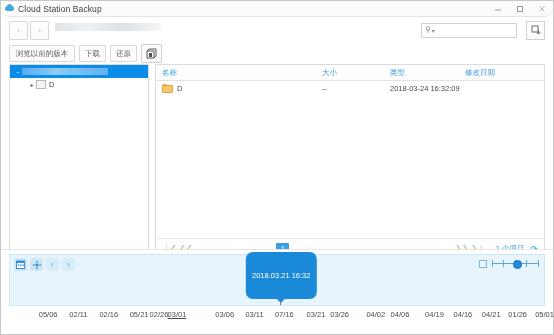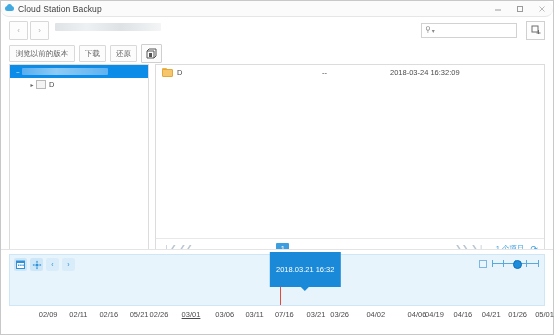--- a/index.html
+++ b/index.html
@@ -110,22 +110,22 @@
   .tl-btn.flat{background:#d8ecfa;}
   .tl-zoom{position:absolute;right:5px;top:4px;display:flex;align-items:center;gap:5px;}
   .zsq{width:6px;height:6px;border:1px solid #7bb8e2;background:#eaf5fd;}
   .zslider{position:relative;width:47px;height:9px;}
   .zline{position:absolute;left:0;right:0;top:4px;height:1px;background:#5aa9dd;}
   .ztick{position:absolute;top:1px;width:1px;height:7px;background:#5aa9dd;}
   .zhandle{position:absolute;left:21px;top:1px;width:7px;height:7px;border-radius:50%;
            background:#1b8ddc;border:1px solid #0d6fb5;}
   .tl-marker{position:absolute;top:0;bottom:0;width:1px;background:#e8453c;}
   .tl-tip{position:absolute;top:2px;transform:translateX(-50%);
-          background:#1a8ad8;color:#fff;font-size:7.5px;border-radius:0;
-          padding:13px 6px;white-space:nowrap;margin-left:24px;}
+          background:#1a8ad8;color:#fff;font-size:7.5px;border-radius:7px;
+          padding:19px 6px;white-space:nowrap;}
   .tl-tip:after{content:"";position:absolute;left:50%;bottom:-4px;margin-left:-4px;
           border-left:4px solid transparent;border-right:4px solid transparent;
           border-top:4px solid #1a8ad8;}
   .tl-axis{position:absolute;left:8px;right:8px;top:60px;height:14px;}
   .tl-lab{position:absolute;transform:translateX(-50%);font-size:7.5px;color:#4a4a4a;
           white-space:nowrap;}
 </style>
 </head>
 <body>
 
@@ -198,20 +198,26 @@
         <span class="tree-redact"></span>
       </div>
       <div class="tree-row tree-child">
         <span class="tw dark">▸</span>
         <span class="tfolder"></span>
         <span class="tree-label">D</span>
       </div>
     </div>
 
     <div class="listpane">
+      <div class="lhead">
+        <div class="c c0">名称</div>
+        <div class="c c1">大小</div>
+        <div class="c c2">类型</div>
+        <div class="c c3">修改日期</div>
+      </div>
       <div class="lbody">
         <div class="lrow">
           <div class="c c0">
             <span class="folder-ico"></span>
             <span>D</span>
           </div>
           <div class="c c1">--</div>
           <div class="c c3">2018-03-24 16:32:09</div>
         </div>
       </div>
@@ -264,33 +270,33 @@
           <span class="ztick" style="left:46px"></span>
           <span class="zhandle"></span>
         </span>
       </div>
 
       <div class="tl-marker" id="marker" style="left: 50.6%;"></div>
     </div>
 
     <div class="tl-tip" id="tip" style="left: 280.228px;">2018.03.21 16:32</div>
     <div class="tl-axis" id="axis">
-        <span class="tl-lab" style="left: 39.1273px;">02/09</span>
+        <span class="tl-lab" style="left: 39.1273px;">05/06</span>
         <span class="tl-lab" style="left: 69.4509px;">02/11</span>
         <span class="tl-lab" style="left: 99.7745px;">02/16</span>
         <span class="tl-lab" style="left: 130.098px;">05/21</span>
         <span class="tl-lab" style="left: 150px;">02/26</span>
-        <span class="tl-lab" style="left: 182px; text-decoration: underline;">03/01</span>
+        <span class="tl-lab" style="left: 168px; text-decoration: underline;">03/01</span>
         <span class="tl-lab" style="left: 215.689px;">03/06</span>
         <span class="tl-lab" style="left: 245.524px;">03/11</span>
         <span class="tl-lab" style="left: 275.358px;">07/16</span>
         <span class="tl-lab" style="left: 307px;">03/21</span>
         <span class="tl-lab" style="left: 330.625px;">03/26</span>
         <span class="tl-lab" style="left: 366.818px;">04/02</span>
-        <span class="tl-lab" style="left: 408px;">04/06</span>
+        <span class="tl-lab" style="left: 391px;">04/06</span>
         <span class="tl-lab" style="left: 425.509px;">04/19</span>
         <span class="tl-lab" style="left: 453.876px;">04/16</span>
         <span class="tl-lab" style="left: 482.244px;">04/21</span>
         <span class="tl-lab" style="left: 508.655px;">01/26</span>
         <span class="tl-lab" style="left: 535.555px;">05/01</span>
       </div>
   </div>
 
 </div>
 

